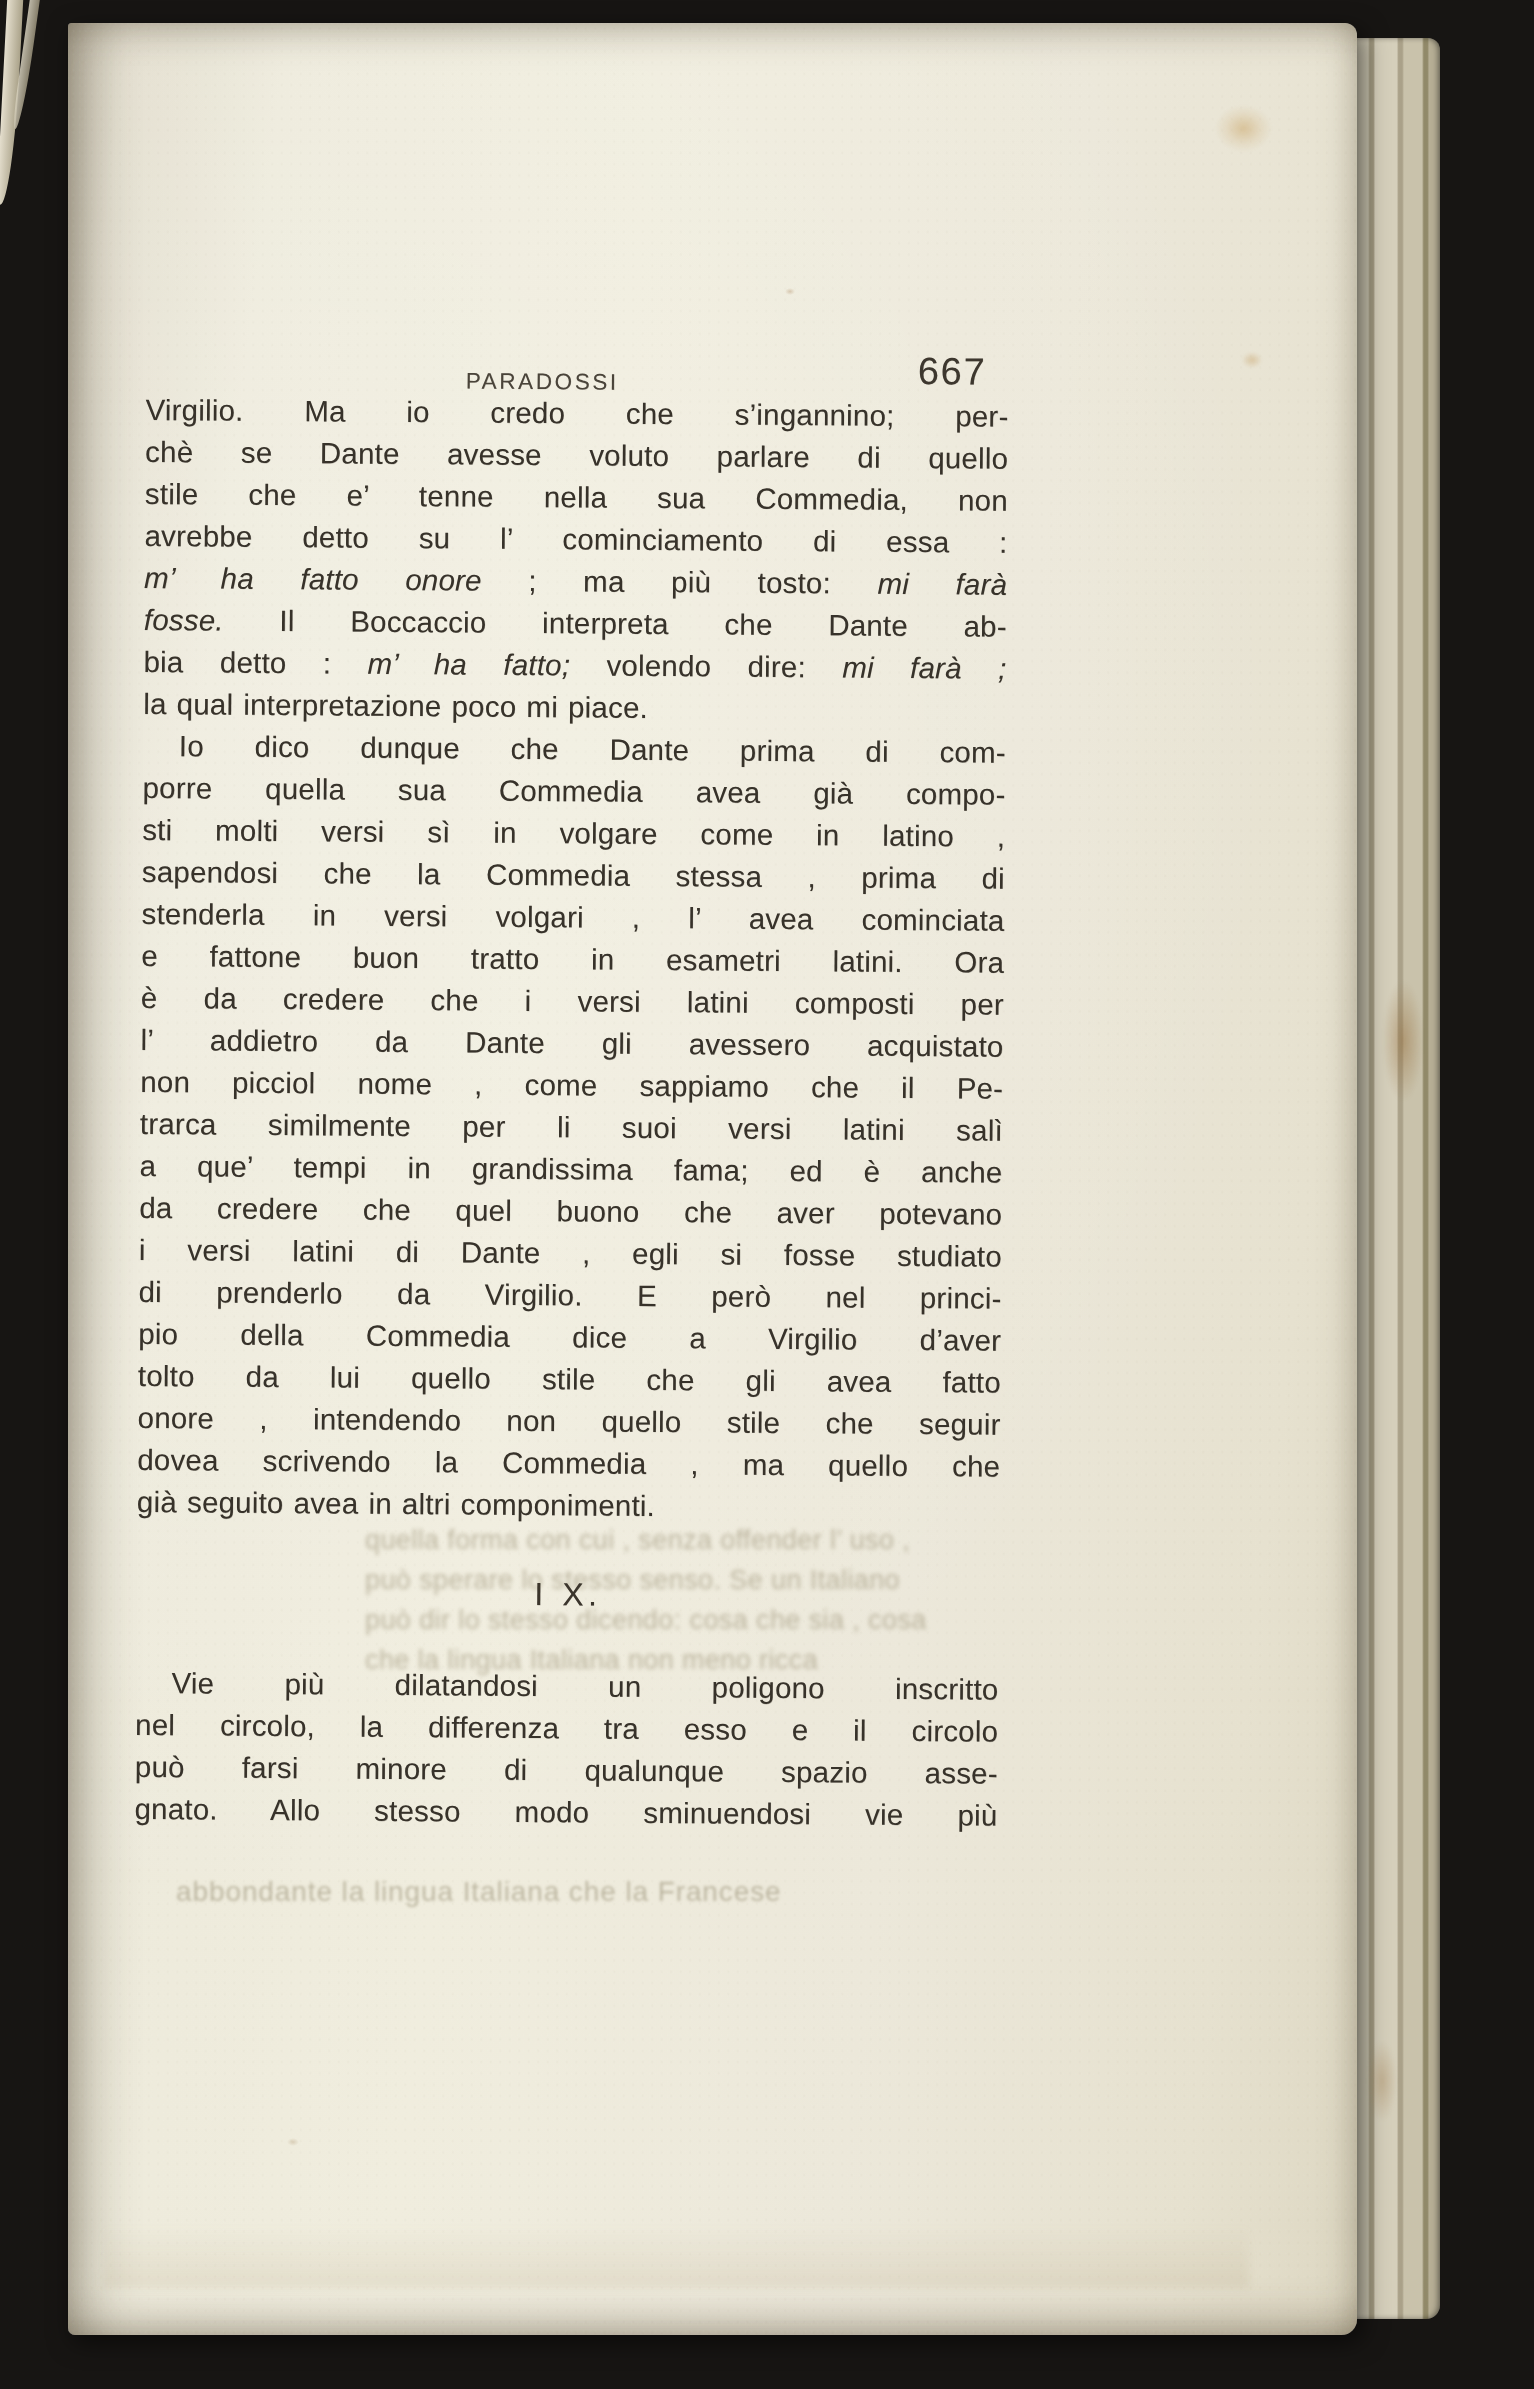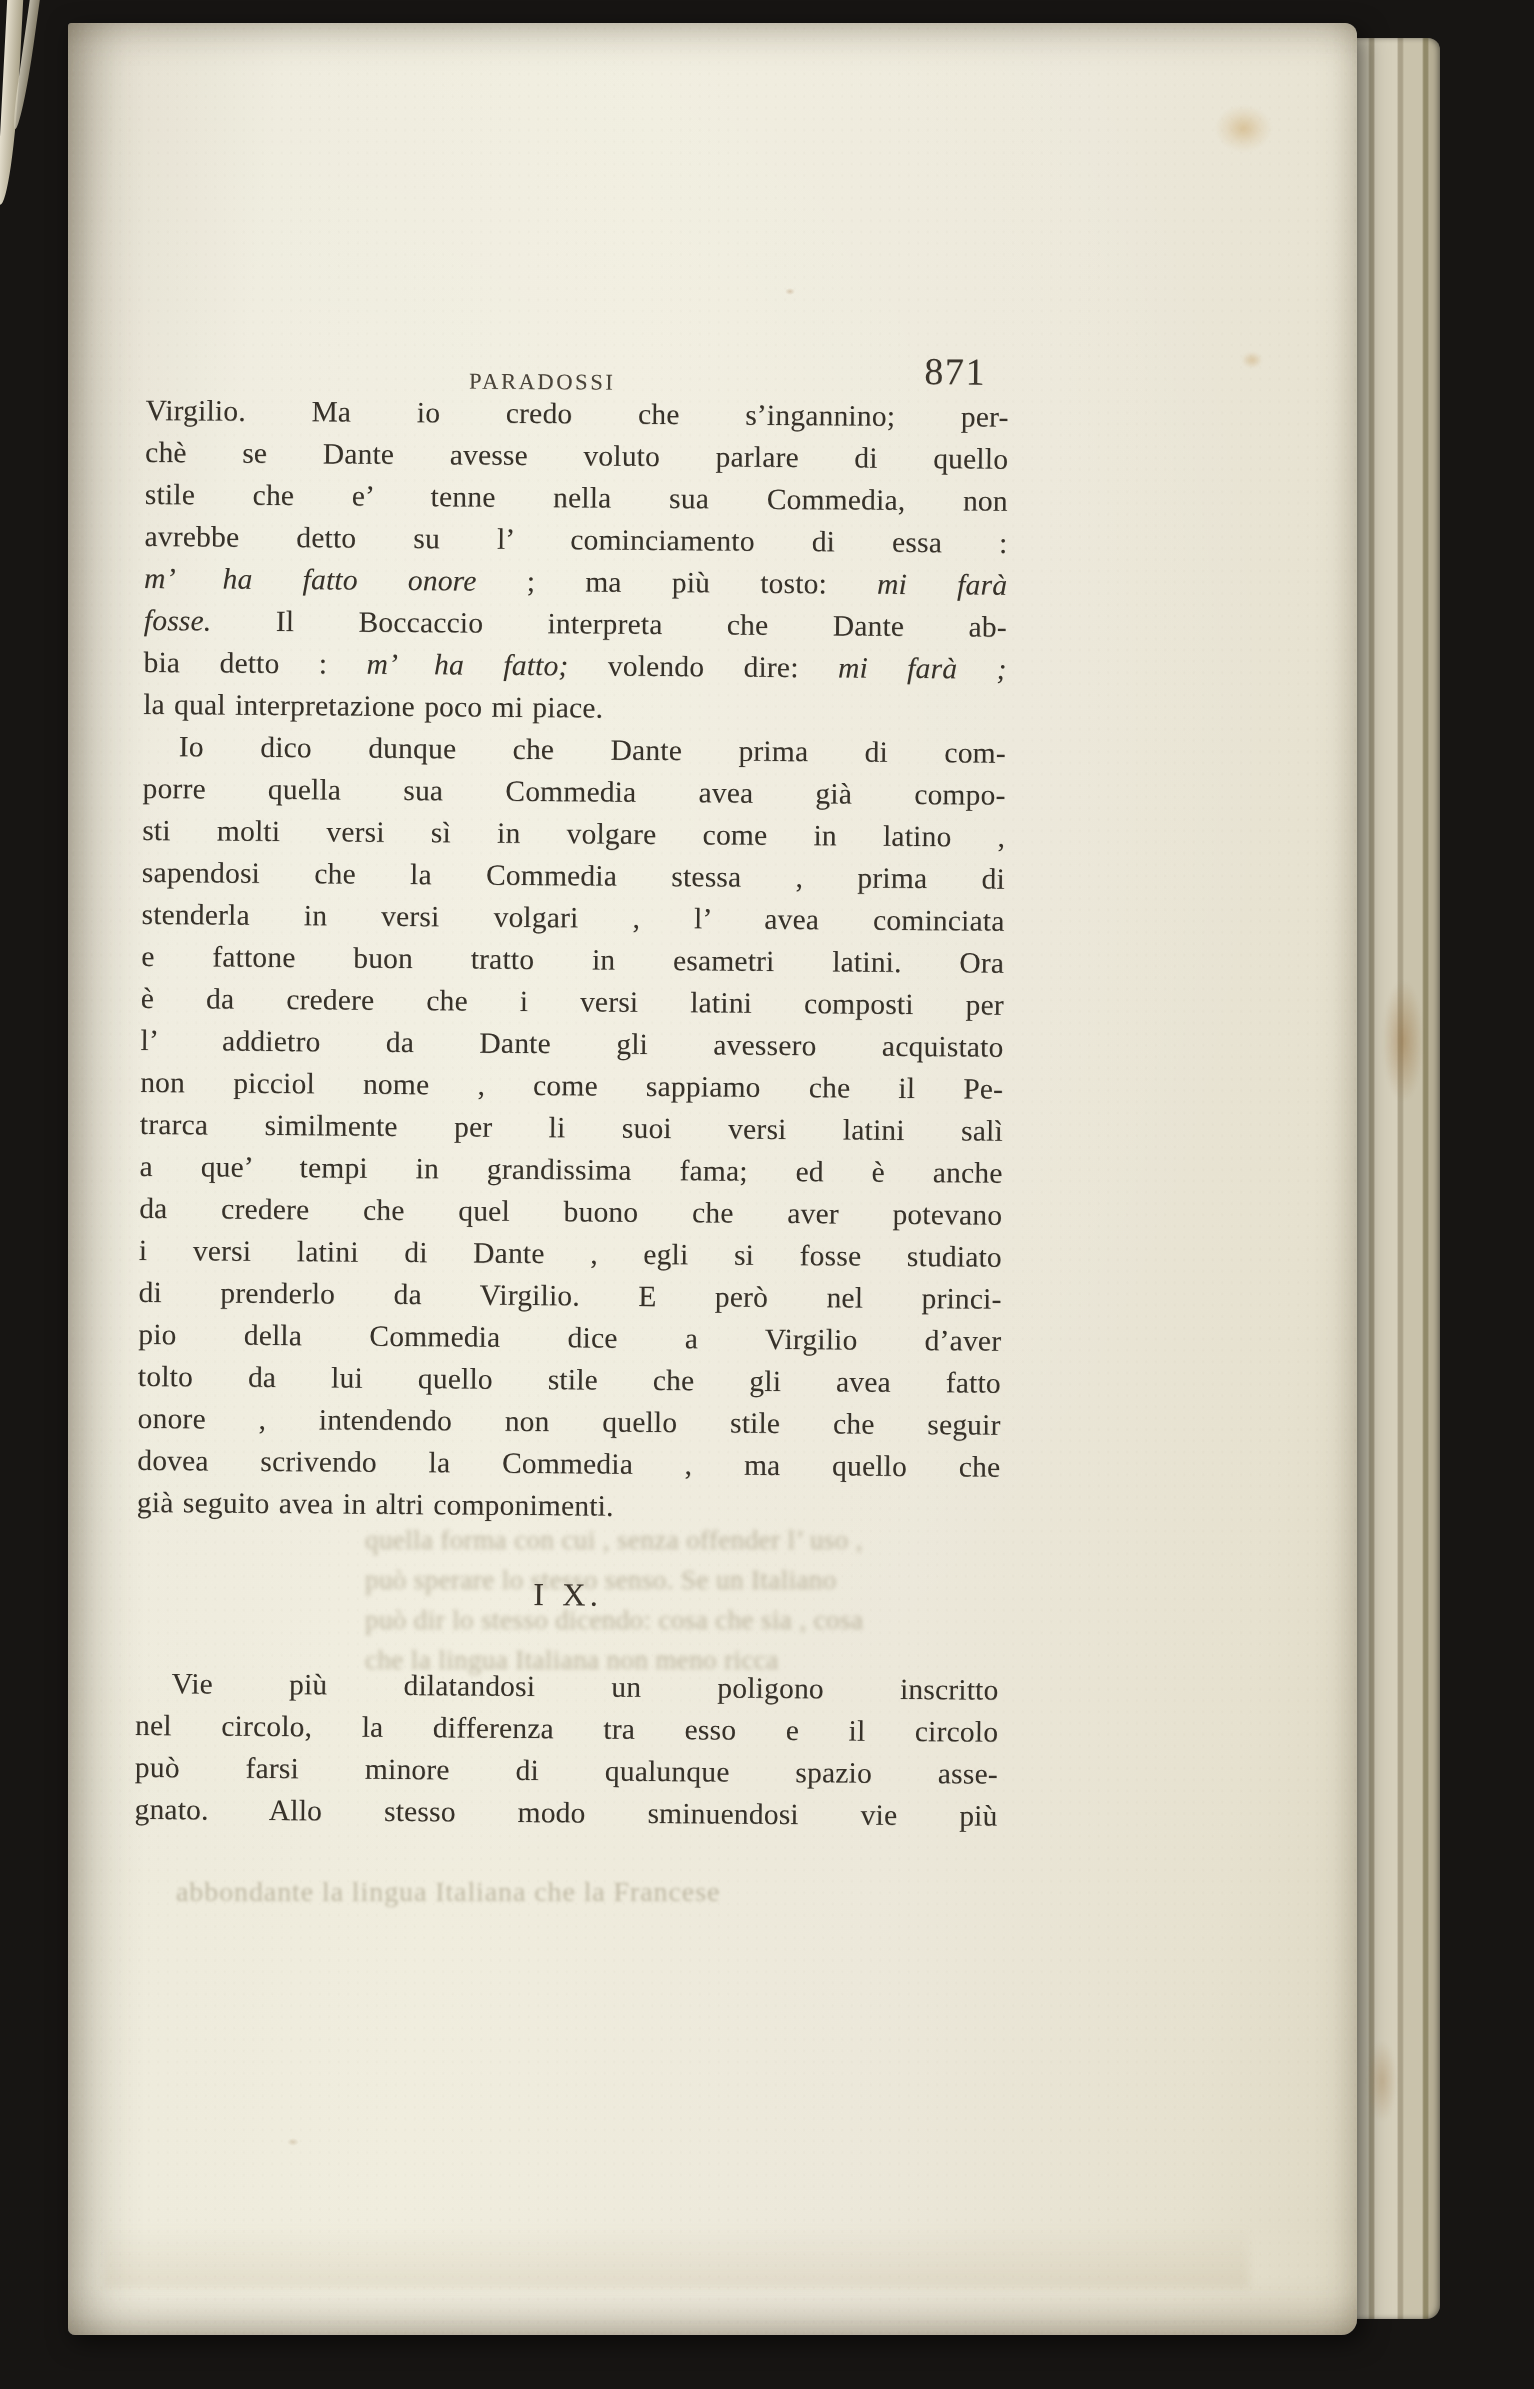--- a/index.html
+++ b/index.html
@@ -4,21 +4,21 @@
 <style>
   :root{
     --paper:#ece8da;
     --ink:#37322a;
     --background:#171513;
   }
   html,body{margin:0;padding:0;background:var(--background);}
   .scene{
     position:relative;width:1534px;height:2389px;overflow:hidden;
     background:var(--background);
-    font-family:Liberation Serif, serif;
+    font-family:Liberation Sans, sans-serif;
   }
   
   .edges{
     position:absolute;left:1350px;top:38px;width:90px;height:2281px;z-index:1;
     background:linear-gradient(90deg,
       #cdc7b2 0%, #cdc7b2 20%,
       #a39b82 22%, #a39b82 26%,
       #d5cfbb 28%, #d5cfbb 52%,
       #aaa189 54%, #aaa189 58%,
       #c9c2ab 60%, #c9c2ab 80%,
@@ -132,21 +132,21 @@
         <div class="bleed-line">quella forma con cui , senza offender l’ uso ,</div>
         <div class="bleed-line">può sperare lo stesso senso. Se un Italiano</div>
         <div class="bleed-line">può dir lo stesso dicendo: cosa che sia , cosa</div>
         <div class="bleed-line">che la lingua Italiana non meno ricca</div>
       </div>
     <div class="bleed-bottom">abbondante la lingua Italiana che la Francese</div>
 
     <div class="textblock">
       <div class="running-row">
         <div class="running-head">PARADOSSI</div>
-        <div class="page-number">871</div>
+        <div class="page-number">667</div>
       </div>
       <div>
           <div class="paragraph">
             <div class="line"><span>Virgilio. Ma io credo che s’ingannino; per-</span></div>
             <div class="line"><span>chè se Dante avesse voluto parlare di quello</span></div>
             <div class="line"><span>stile che e’ tenne nella sua Commedia, non</span></div>
             <div class="line"><span>avrebbe detto su l’ cominciamento di essa :</span></div>
             <div class="line"><span class="it">m’ ha fatto onore</span><span> ; ma più tosto: </span><span class="it">mi farà</span></div>
             <div class="line"><span class="it">fosse.</span><span> Il Boccaccio interpreta che Dante ab-</span></div>
             <div class="line"><span>bia detto : </span><span class="it">m’ ha fatto;</span><span> volendo dire: </span><span class="it">mi farà ;</span></div>

